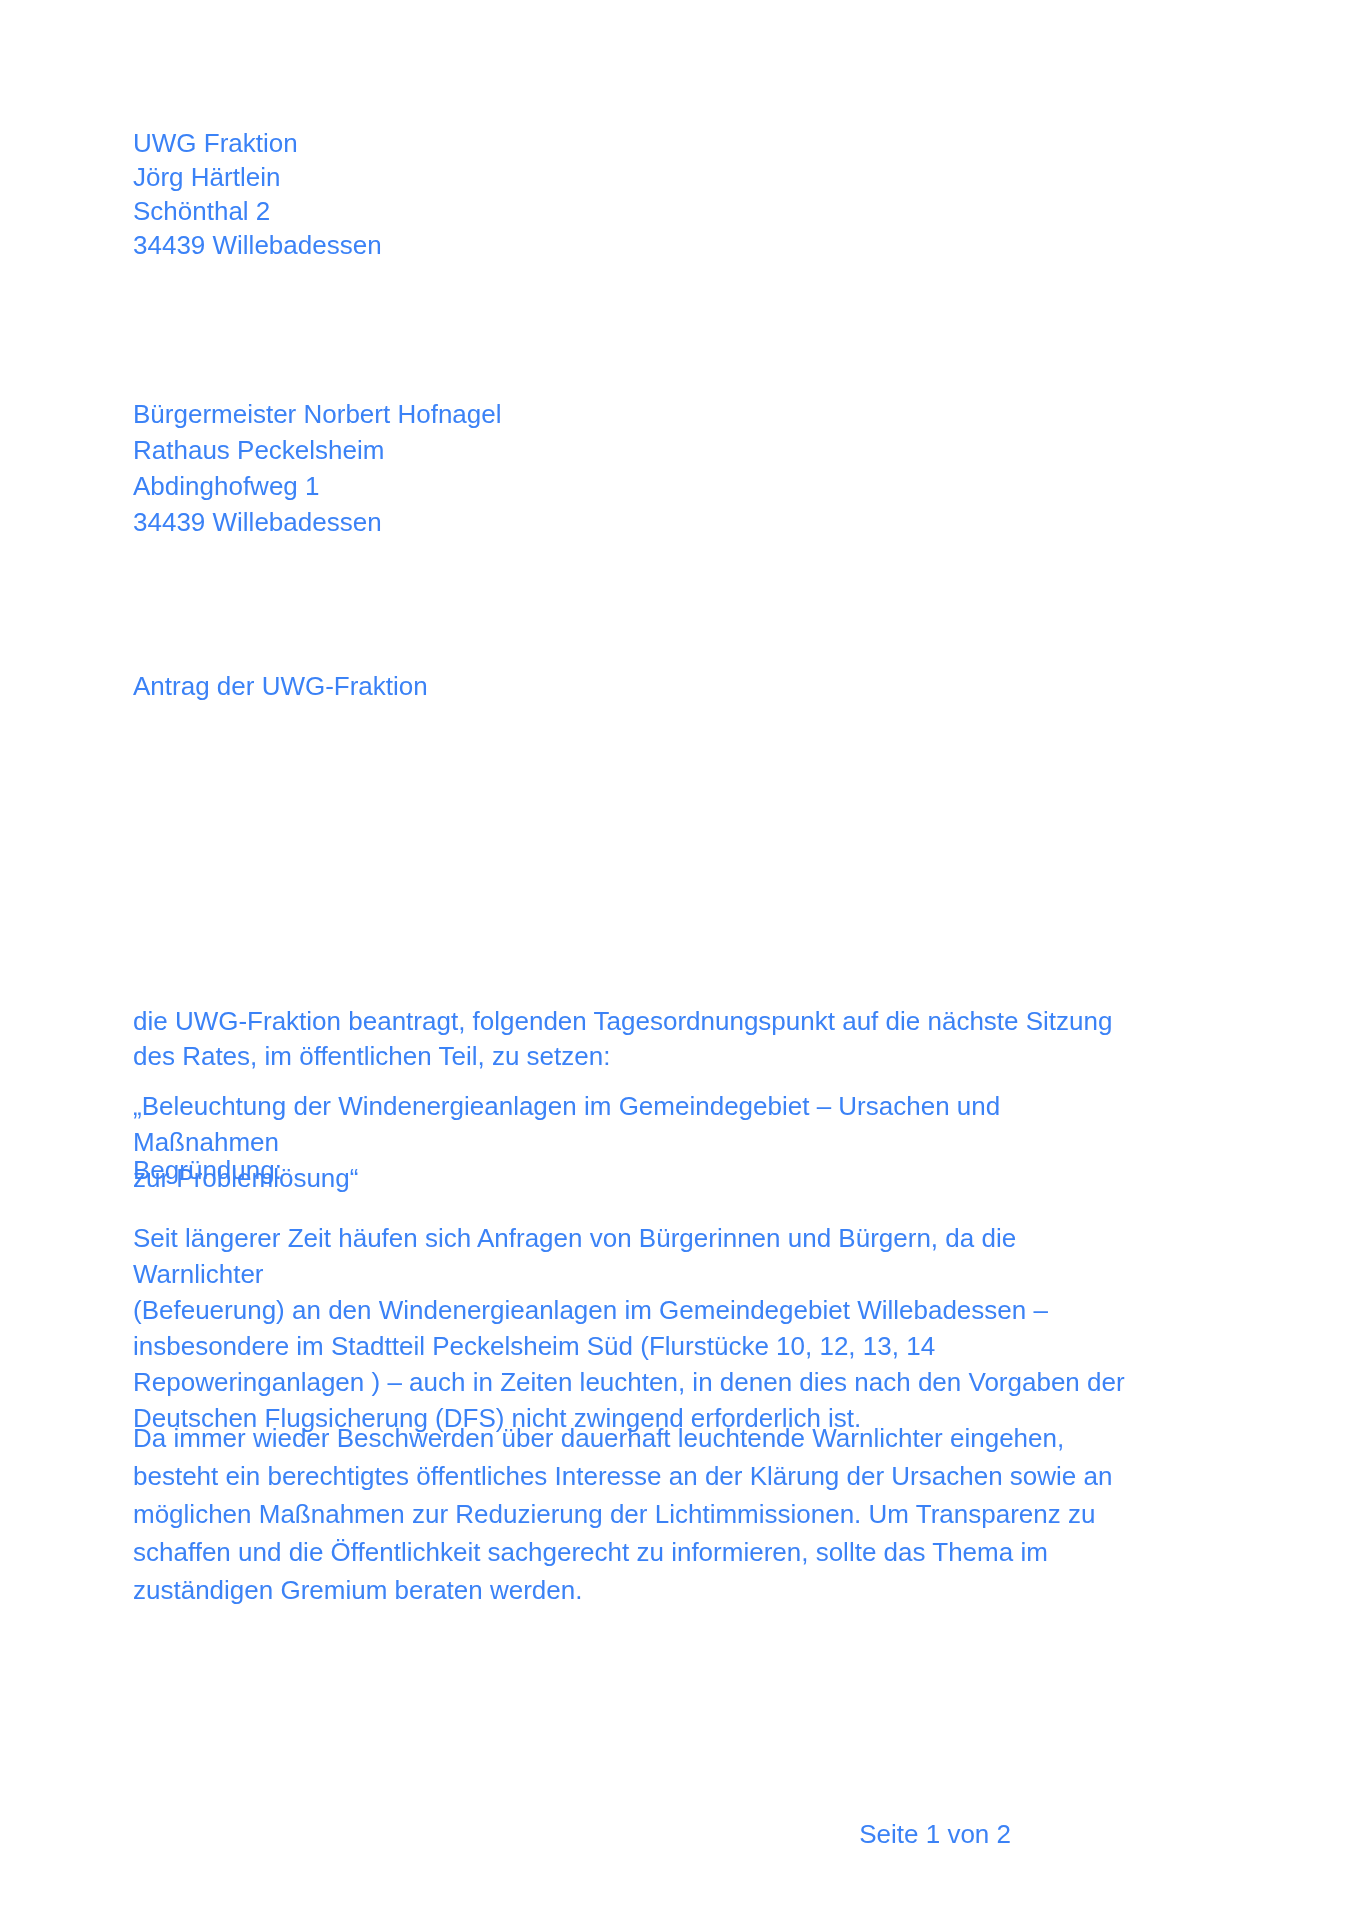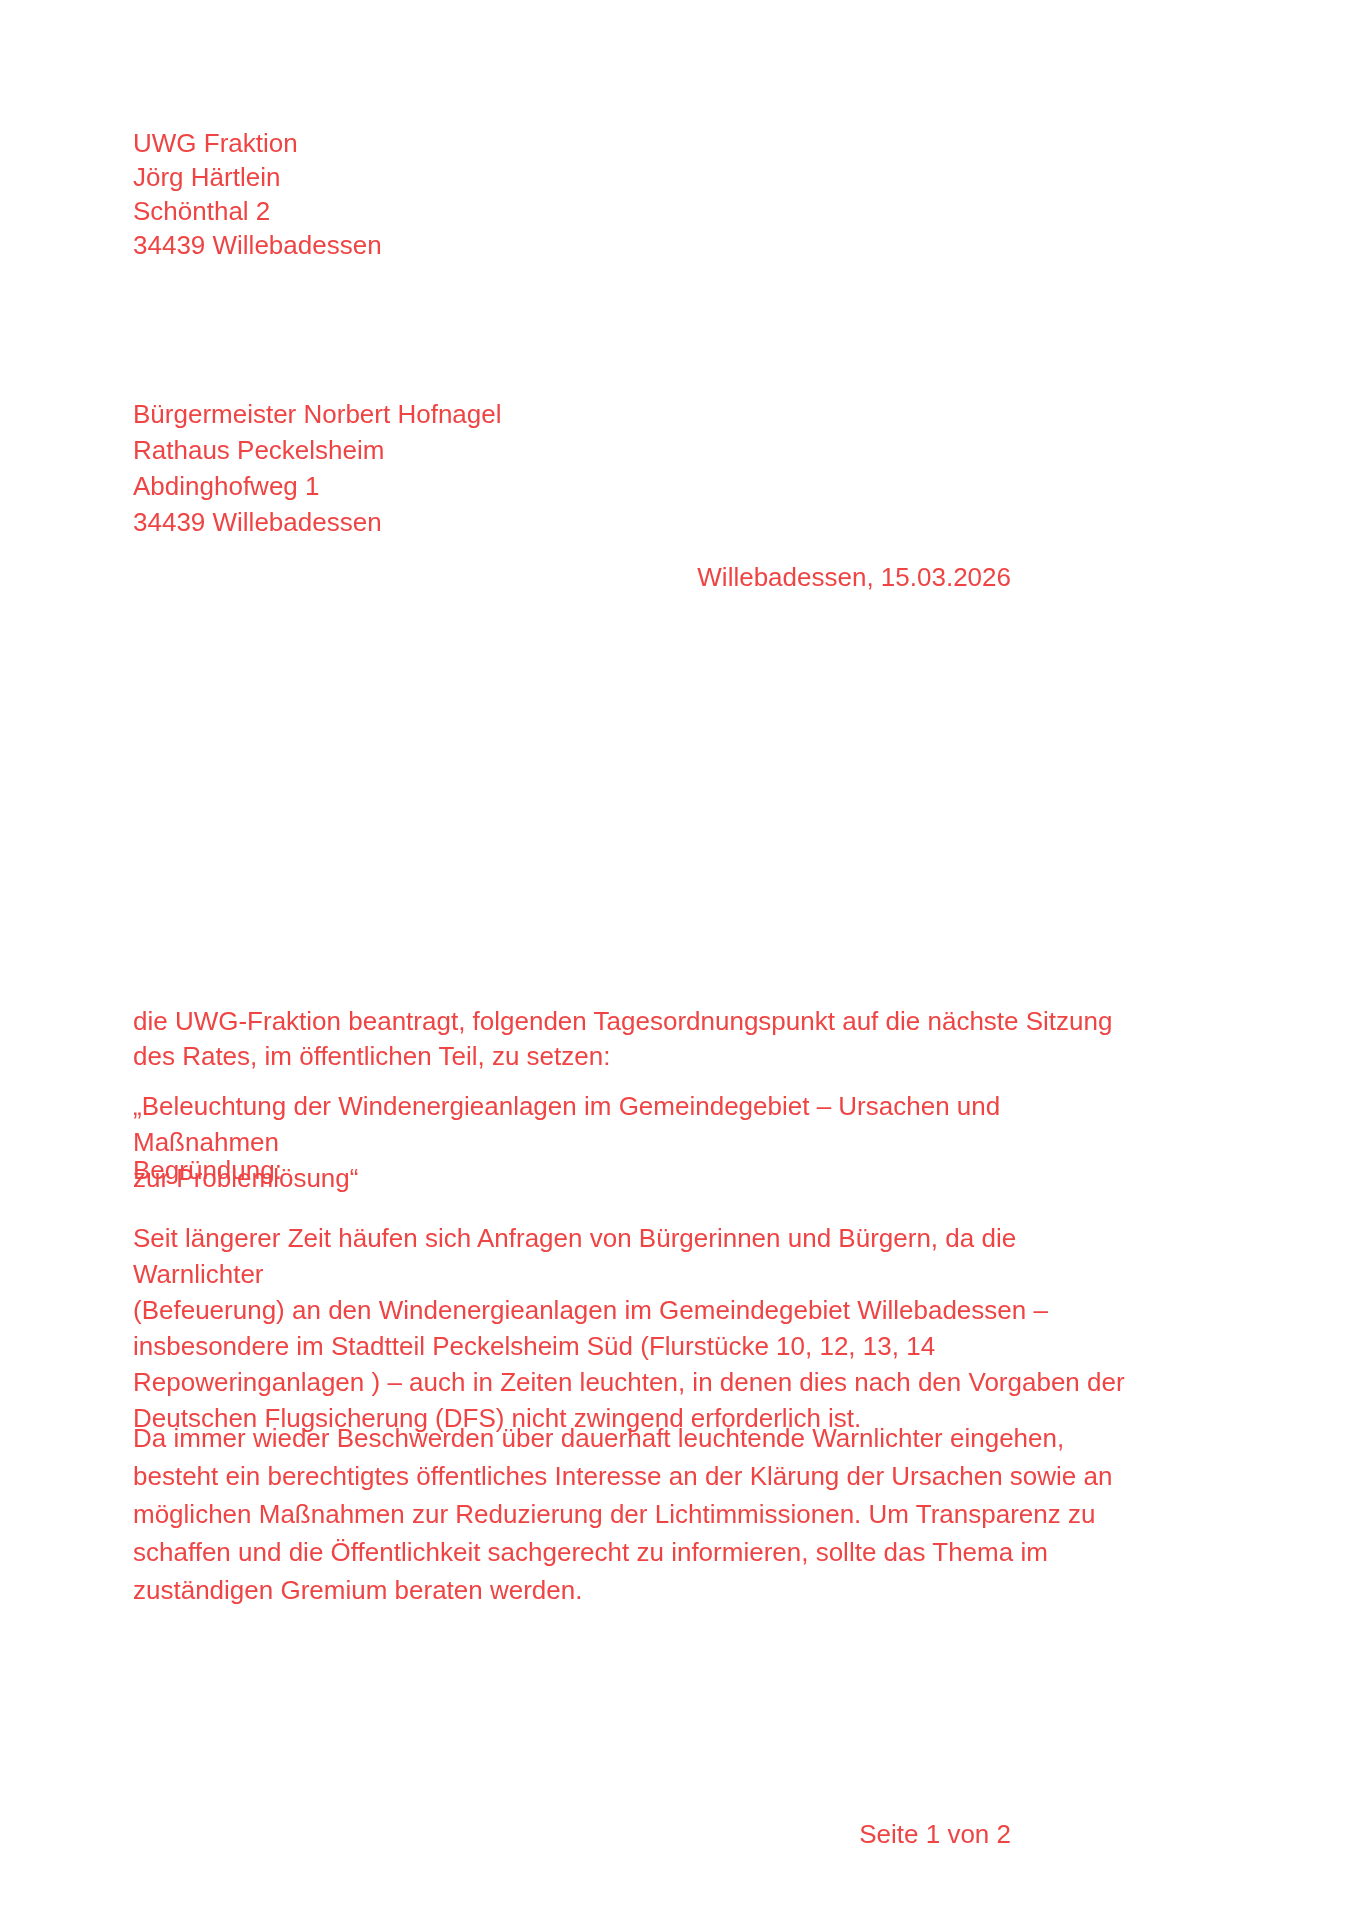--- a/index.html
+++ b/index.html
@@ -3,21 +3,21 @@
 <meta charset="utf-8">
 <style>
   html, body { margin: 0; padding: 0; background: #ffffff; }
   .page {
     position: relative;
     width: 1142px;
     height: 1932px;
     background: #ffffff;
     overflow: hidden;
     font-family: "Liberation Sans", sans-serif;
-    color: #ef4444;
+    color: #3b82f6;
   }
   .block {
     position: absolute;
     left: 133px;
     white-space: pre-line;
     font-size: 26px;
     line-height: 36px;
   }
   .right-aligned {
     left: auto;
@@ -47,22 +47,22 @@
 Jörg Härtlein
 Schönthal 2
 34439 Willebadessen</div>
 
 
   <div class="block" id="recipient-block">Bürgermeister Norbert Hofnagel
 Rathaus Peckelsheim
 Abdinghofweg 1
 34439 Willebadessen</div>
 
-  <div class="block right-aligned" id="date-block">Willebadessen, 15.03.2026</div>
 
+  <div class="block" id="title-block">Antrag der UWG-Fraktion</div>
 
 
 
   <div class="block" id="request-block">die UWG-Fraktion beantragt, folgenden Tagesordnungspunkt auf die nächste Sitzung
 des Rates, im öffentlichen Teil, zu setzen:</div>
 
   <div class="block" id="agenda-block">„Beleuchtung der Windenergieanlagen im Gemeindegebiet – Ursachen und Maßnahmen
 zur Problemlösung“</div>
 
   <div class="block" id="reason-heading-block">Begründung:</div>

